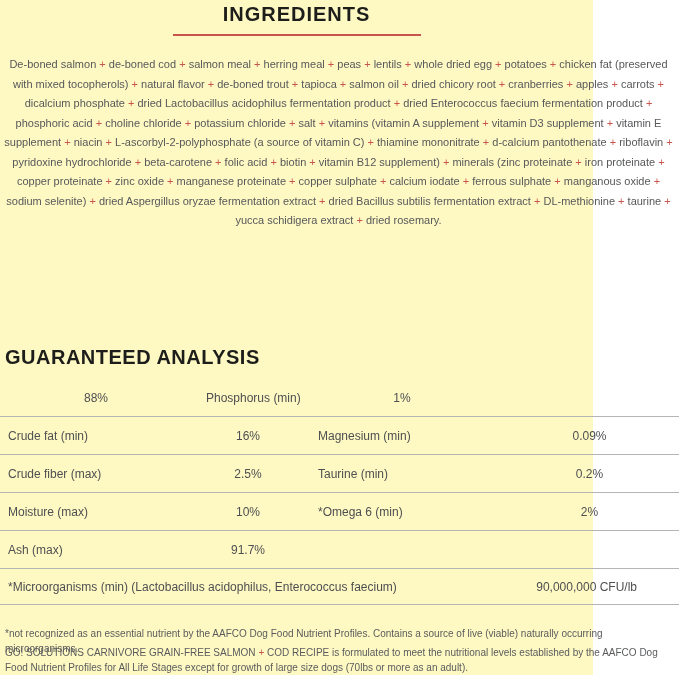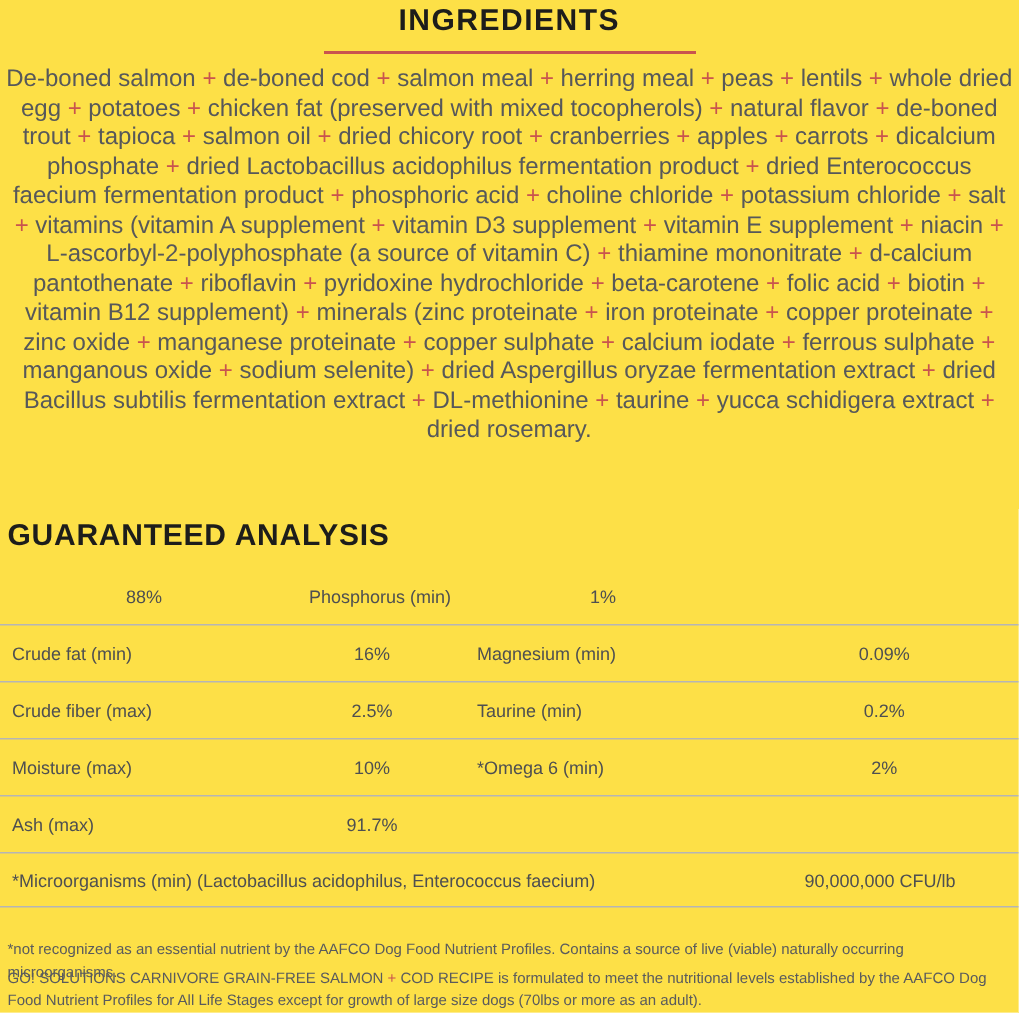--- a/index.html
+++ b/index.html
@@ -9,41 +9,41 @@
     --divider:#b5b5b5;
   }
   *{box-sizing:border-box;margin:0;padding:0;}
   html,body{background:#ffffff;}
   body{
     width:679px;height:675px;
     font-family:"Liberation Sans", sans-serif;
     color:var(--body);
     overflow:hidden;
   }
-  .page{position:relative;width:679px;height:675px;background:#fde047;}
+  .page{position:relative;width:593px;height:675px;background:#fef9c3;}
 
   .ing-title{
     padding-top:3px;
     text-align:center;
     font-size:20px;
     font-weight:bold;
     letter-spacing:1px;
     color:var(--heading);
   }
   .underline{
     width:248px;height:2px;
     background:var(--accent);
     margin:8px auto 0;
   }
   .ing-text{
-    margin:7px auto 0;
+    margin:19px auto 0;
     width:677px;
     padding:0 1px;
     text-align:center;
-    font-size:16px;
+    font-size:11px;
     line-height:19.5px;
     color:var(--body);
   }
   .plus{color:var(--accent);}
 
   .ga-title{
     position:absolute;left:5px;top:346px;
     font-size:20px;font-weight:bold;
     letter-spacing:0.5px;
     color:var(--heading);

